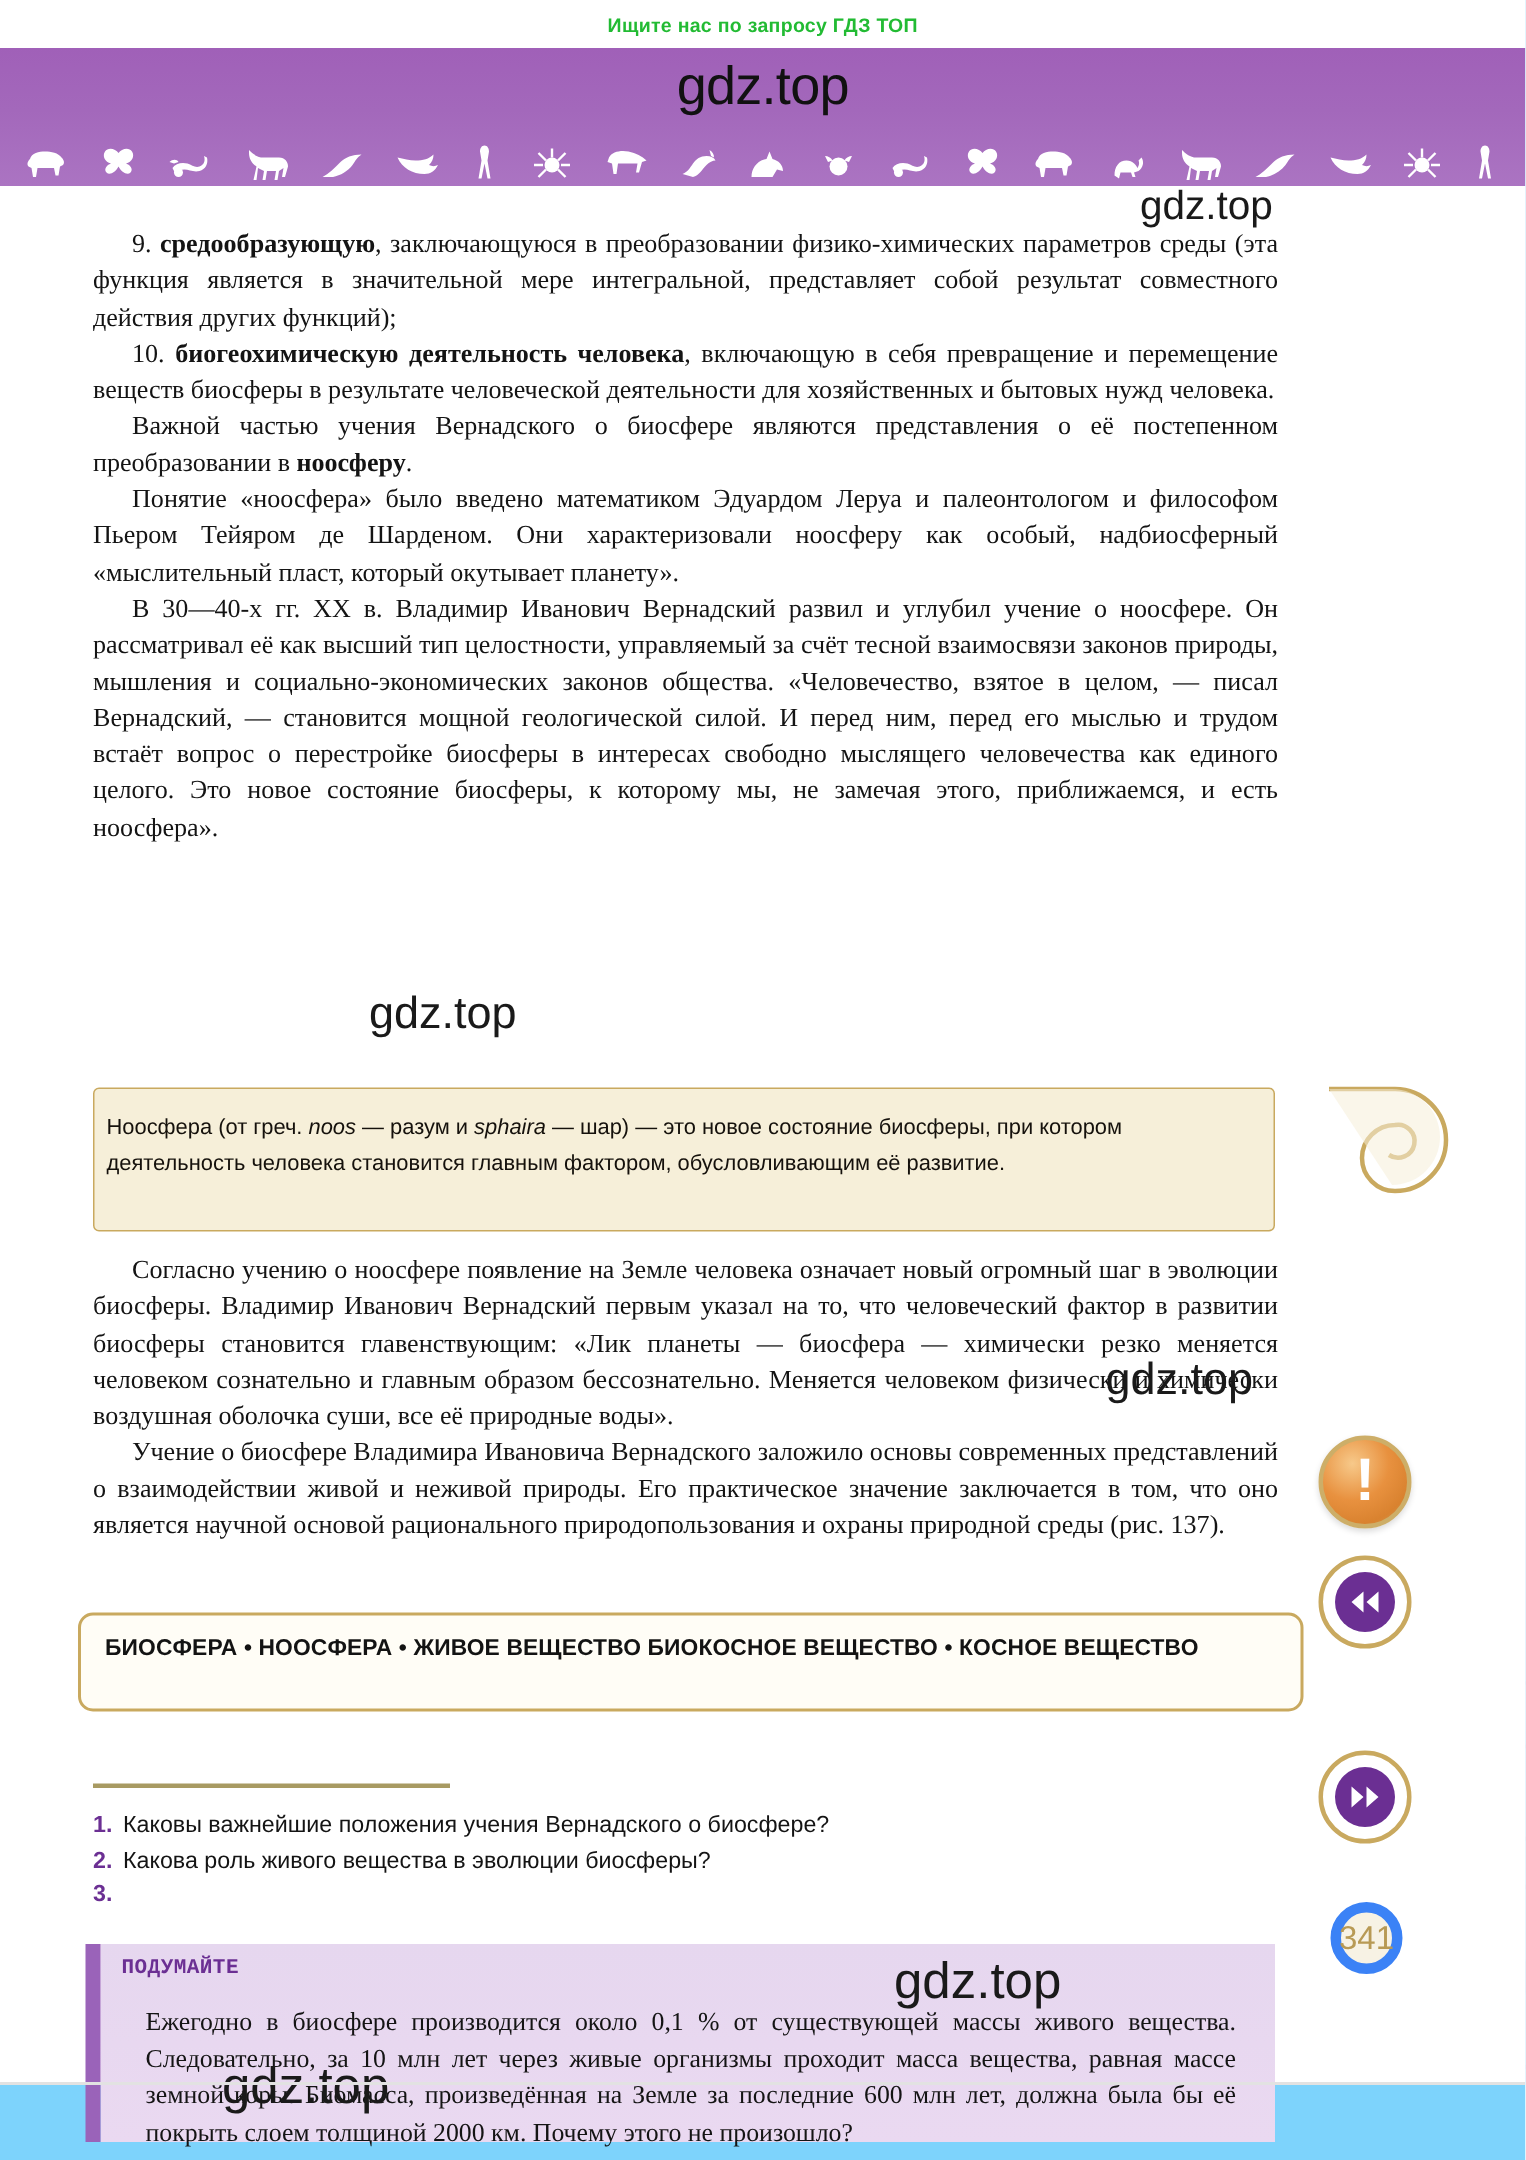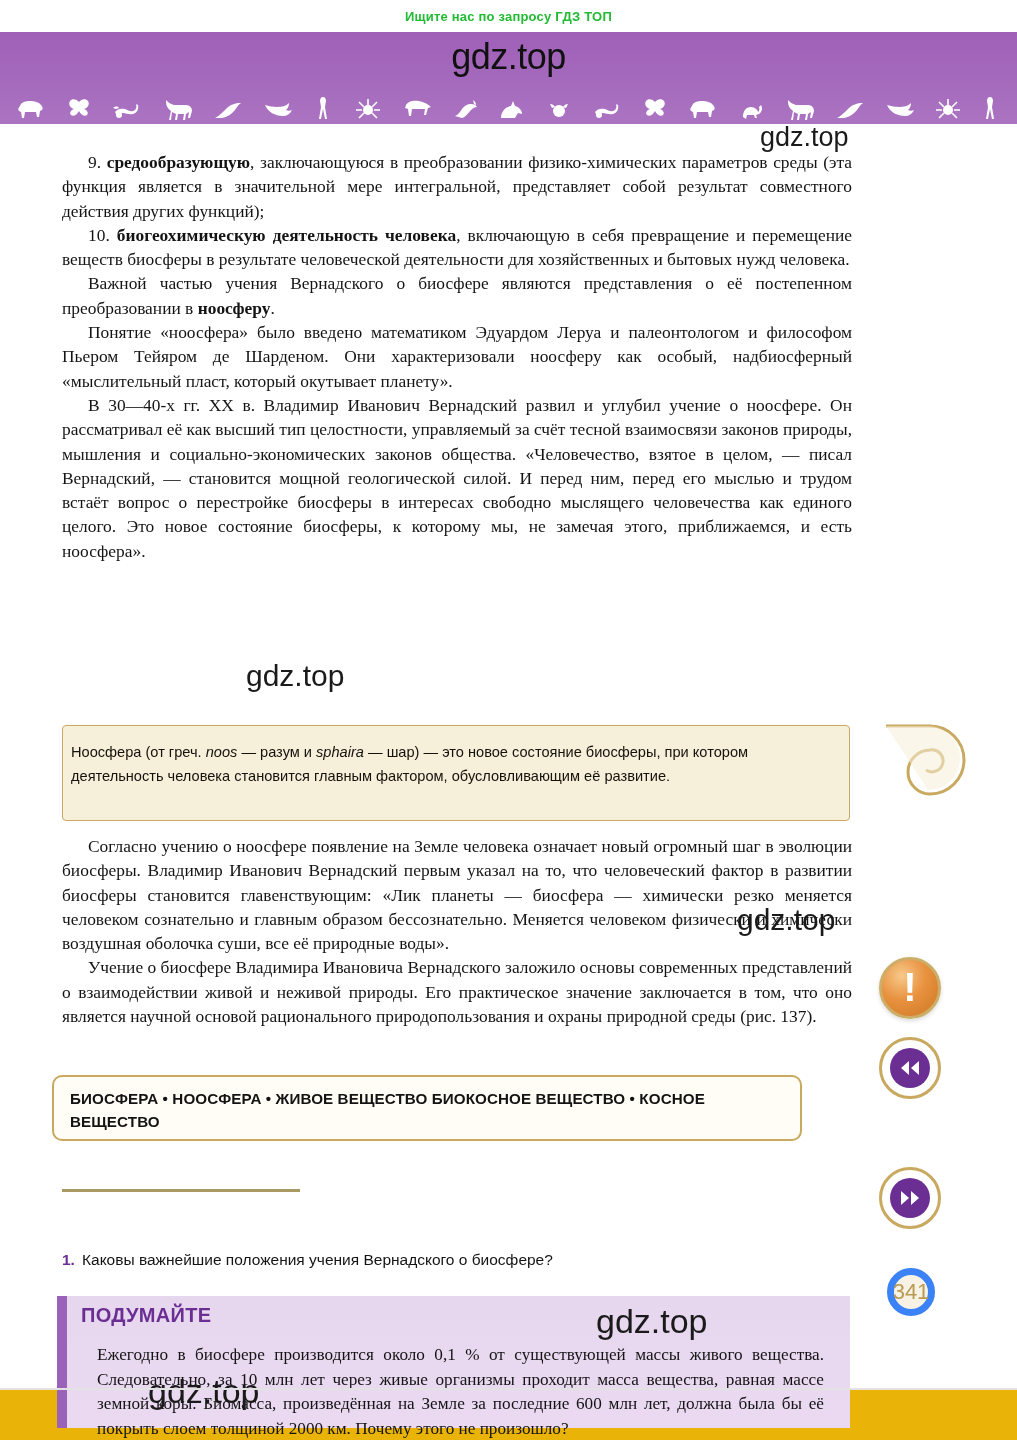--- a/index.html
+++ b/index.html
@@ -6,21 +6,21 @@
   html, body {
     margin: 0; padding: 0;
     width: 1017px; height: 1440px;
     background: #ffffff;
     font-family: "Liberation Serif", serif;
     overflow: hidden;
   }
   #page {
     position: relative;
     width: 1017px; height: 1440px;
-    background: #eab308;
+    background: #7dd3fc;
     overflow: hidden;
   }
 
   
   .promo {
     position: absolute; top: 0; left: 0; width: 1017px; height: 32px;
     display: flex; align-items: center; justify-content: center;
     background: #ffffff;
   }
   .promo-text {
@@ -114,21 +114,21 @@
     line-height: 24px;
     color: #15110c;
   }
   .defbox i { font-style: italic; }
 
   
   .spiral { position: absolute; left: 884px; top: 596px; }
 
   
   .keybox {
-    position: absolute; left: 52px; top: 951px; width: 750px; height: 66px;
+    position: absolute; left: 52px; top: 951px; width: 817px; height: 66px;
     background: #fffdf6;
     border: 2px solid #c9a95f;
     border-radius: 10px;
     padding: 10px 16px;
   }
   .keybox .kw {
     font-family: "Liberation Sans", sans-serif;
     font-size: 15.2px; font-weight: 700; line-height: 23px;
     color: #131313; letter-spacing: .1px;
   }
@@ -147,32 +147,32 @@
   .check-rule {
     position: absolute; left: 62px; top: 1065px; width: 238px; height: 3px;
     background: #a89a62;
   }
   .qlist {
     position: absolute; left: 62px; top: 1082px; width: 600px;
     font-family: "Liberation Sans", sans-serif;
   }
   .qrow { display: flex; align-items: baseline; margin-bottom: 2px; }
   .qnum { color: #6b2f93; font-weight: 700; font-size: 15.5px; width: 20px; }
-  .qtxt { color: #141414; font-size: 15.5px; line-height: 22px; margin-top: 43px; }
+  .qtxt { color: #141414; font-size: 15.5px; line-height: 22px; }
 
   
   .think {
     position: absolute; left: 57px; top: 1172px; width: 793px; height: 132px;
     background: linear-gradient(180deg,#e6d7ef 0%, #ead9f1 100%);
     border-left: 10px solid #9a63b9;
     padding: 8px 10px 8px 14px;
   }
   .think-title {
-    font-family: Liberation Sans, sans-serif;
-    font-weight: 700; font-size: 20px;
+    font-family: Liberation Mono, monospace;
+    font-weight: 700; font-size: 14px;
     color: #6b2f93; letter-spacing: .3px;
     margin-bottom: 3px;
   }
   .think-body {
     font-size: 17.2px; line-height: 24.5px; text-align: justify;
     color: #141414; margin: 16px;
   }
 
   
   .rail-icon { position: absolute; }

